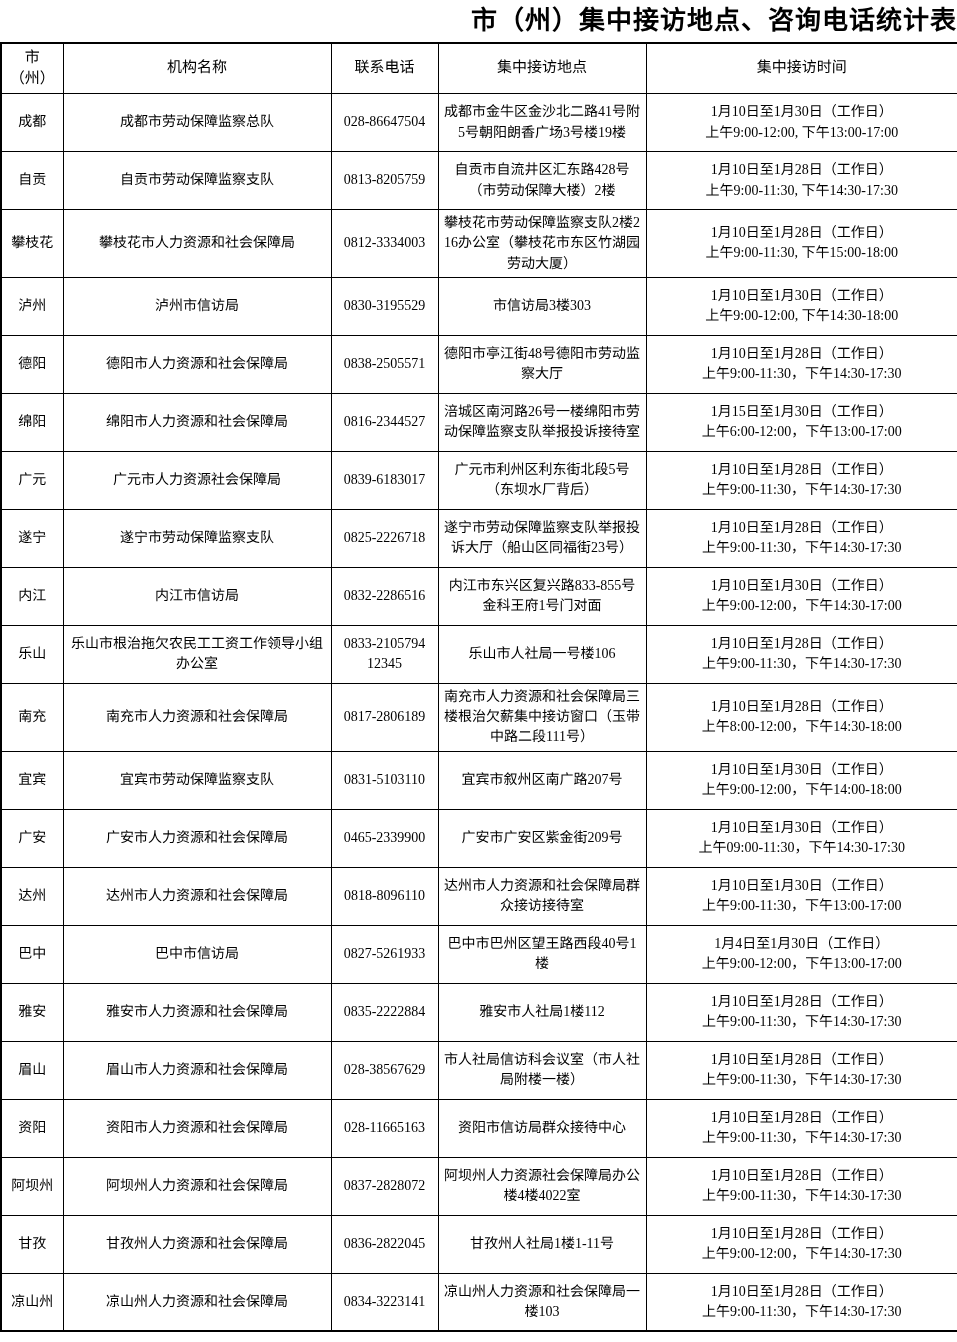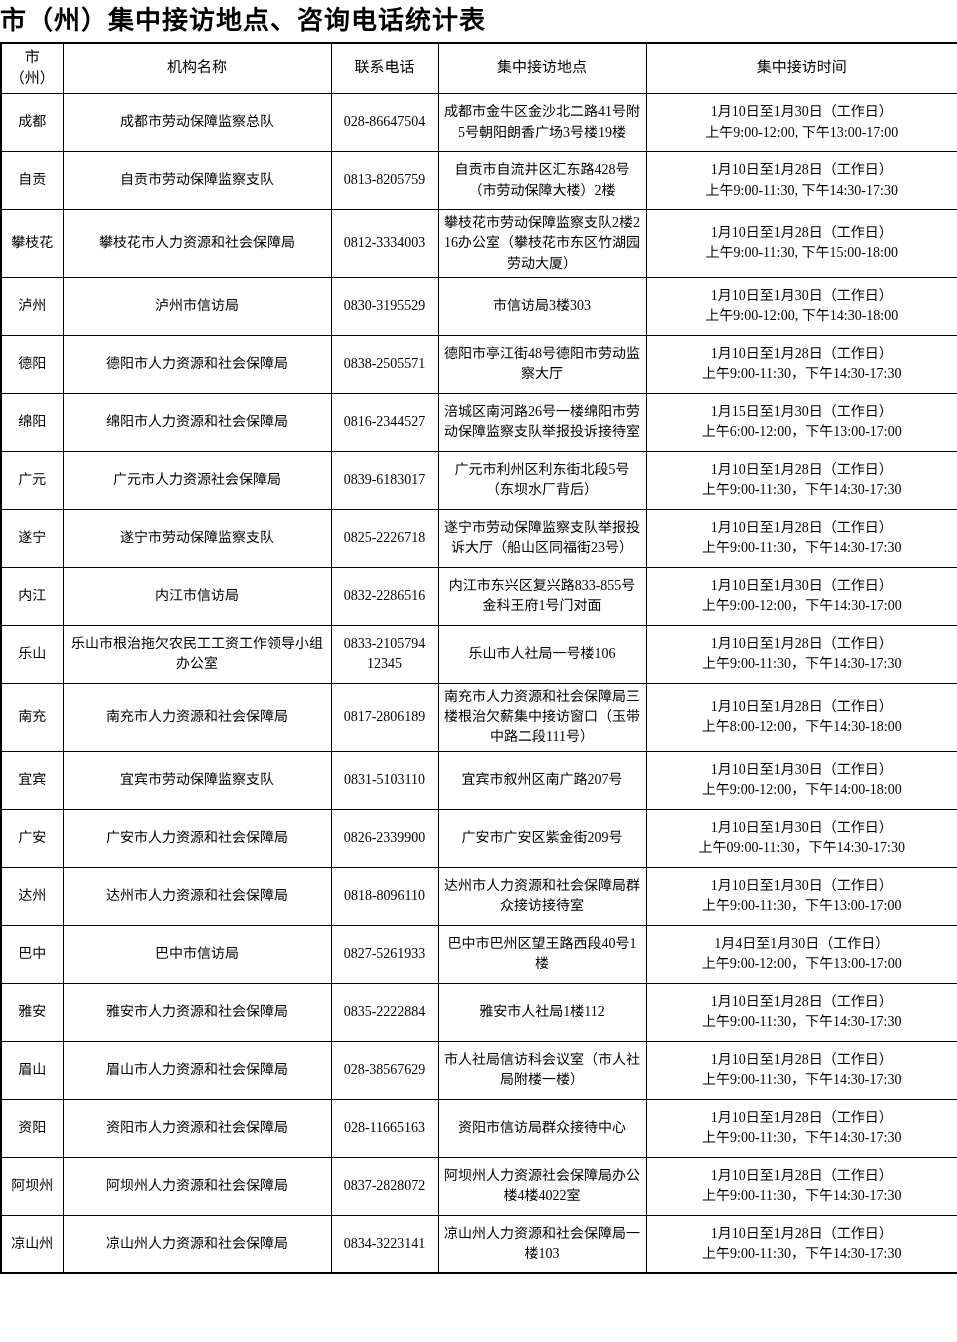--- a/index.html
+++ b/index.html
@@ -9,21 +9,21 @@
   }
   .page {
     width: 957px;
     min-height: 1342px;
     box-sizing: border-box;
     background: #ffffff;
     color: #000000;
     font-family: "Liberation Serif", "DejaVu Serif", serif;
   }
   .title {
-    text-align: left;
+    text-align: right;
     font-size: 26px;
     font-weight: bold;
     letter-spacing: 1px;
     padding: 5px 0 4px 0;
     line-height: 1.25;
   }
   table.stat-table {
     width: 957px;
     border-collapse: collapse;
     table-layout: fixed;
@@ -178,21 +178,21 @@
     <td class="city">宜宾</td>
     <td class="org">宜宾市劳动保障监察支队</td>
     <td class="phone">0831-5103110</td>
     <td class="place">宜宾市叙州区南广路207号</td>
     <td class="time">1月10日至1月30日（工作日）
 上午9:00-12:00，下午14:00-18:00</td>
   </tr>
         <tr>
     <td class="city">广安</td>
     <td class="org">广安市人力资源和社会保障局</td>
-    <td class="phone">0826-2339900</td>
+    <td class="phone">0465-2339900</td>
     <td class="place">广安市广安区紫金街209号</td>
     <td class="time">1月10日至1月30日（工作日）
 上午09:00-11:30，下午14:30-17:30</td>
   </tr>
         <tr>
     <td class="city">达州</td>
     <td class="org">达州市人力资源和社会保障局</td>
     <td class="phone">0818-8096110</td>
     <td class="place">达州市人力资源和社会保障局群众接访接待室</td>
     <td class="time">1月10日至1月30日（工作日）
@@ -232,20 +232,28 @@
   </tr>
         <tr>
     <td class="city">阿坝州</td>
     <td class="org">阿坝州人力资源和社会保障局</td>
     <td class="phone">0837-2828072</td>
     <td class="place">阿坝州人力资源社会保障局办公楼4楼4022室</td>
     <td class="time">1月10日至1月28日（工作日）
 上午9:00-11:30，下午14:30-17:30</td>
   </tr>
         <tr>
+    <td class="city">甘孜</td>
+    <td class="org">甘孜州人力资源和社会保障局</td>
+    <td class="phone">0836-2822045</td>
+    <td class="place">甘孜州人社局1楼1-11号</td>
+    <td class="time">1月10日至1月28日（工作日）
+上午9:00-12:00，下午14:30-17:30</td>
+  </tr>
+        <tr>
     <td class="city">凉山州</td>
     <td class="org">凉山州人力资源和社会保障局</td>
     <td class="phone">0834-3223141</td>
     <td class="place">凉山州人力资源和社会保障局一楼103</td>
     <td class="time">1月10日至1月28日（工作日）
 上午9:00-11:30，下午14:30-17:30</td>
   </tr>
       </tbody>
   </table>
 

